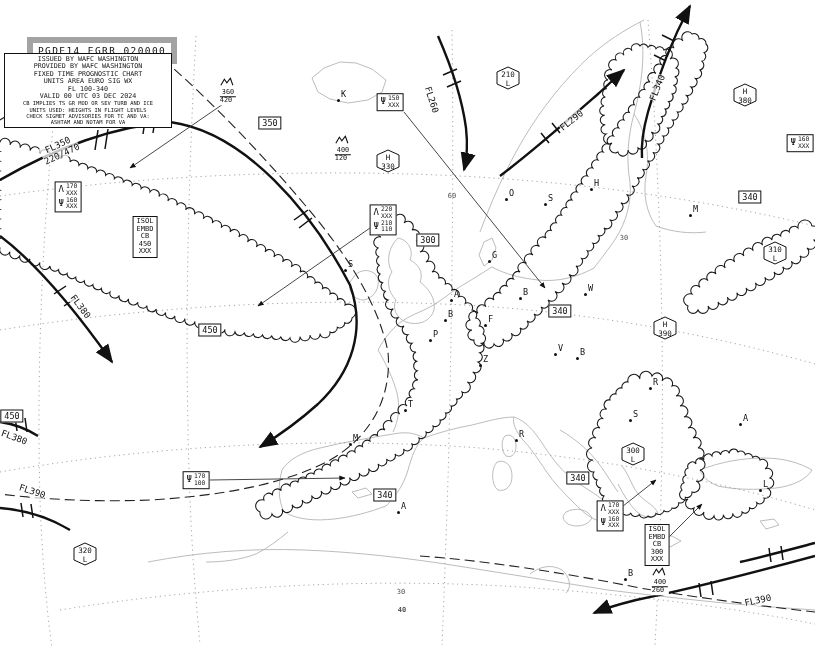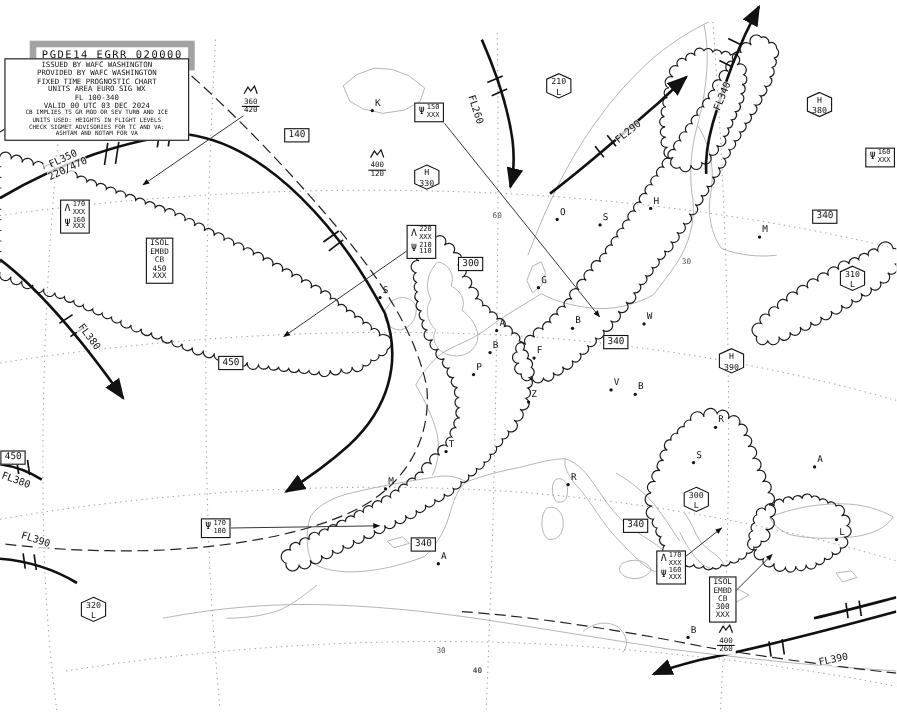--- a/index.html
+++ b/index.html
@@ -7,21 +7,21 @@
          font-family:"DejaVu Sans Mono",monospace;color:#111;}
   #map-svg{position:absolute;left:0;top:0;}
   #marker-layer{position:absolute;left:0;top:0;width:815px;height:653px;pointer-events:none;}
   .mk{position:absolute;transform:translate(-50%,-50%);white-space:nowrap;}
   .trop{border:1px solid #111;background:#fff;font-size:8.5px;line-height:11px;padding:0 3px;}
   .cb{border:1px solid #111;background:#fff;font-size:7px;line-height:7.6px;padding:1px 3px;text-align:center;}
   .ti{border:1px solid #111;background:#fff;padding:1px 3px;}
   .ti-row{display:flex;align-items:center;}
   .ti-row .sym{font-size:9px;line-height:9px;margin-right:2px;}
   .ti-row .vals{display:flex;flex-direction:column;font-size:6.3px;line-height:6.8px;}
-  .mw{background:#fff;font-size:6.8px;line-height:7.5px;text-align:center;padding:0 1px;}
+  .mw{background:#fff;font-size:6.8px;line-height:7.5px;text-align:left;padding:0 1px;}
   .mw .mw-top{border-bottom:1px solid #111;padding:0 2px;}
   .jet-label{font-size:9px;line-height:9.5px;background:rgba(255,255,255,.75);text-align:center;}
   .city{width:0;height:0;}
   .city .dot{position:absolute;left:-1.5px;top:-1.5px;width:3px;height:3px;border-radius:50%;background:#111;}
   .city .ltr{position:absolute;left:3px;top:-11px;font-size:8.5px;}
   .grid-label{font-size:7px;color:#555;background:transparent;}
   .idbox{position:absolute;left:27px;top:37px;border:6px solid #a3a3a3;background:#fff;
          font-size:9.5px;letter-spacing:1.4px;padding:2px 5px;}
   .infobox{position:absolute;left:4px;top:53px;width:164px;border:1px solid #111;background:#fff;
            text-align:center;padding:2px 1px;}
@@ -130,21 +130,21 @@
       <g>
         <path d="M404,112 L545,288" fill="none" stroke="#333" stroke-width="0.9" marker-end="url(#tarrow)"></path>
         <path d="M370,228 L258,306" fill="none" stroke="#333" stroke-width="0.9" marker-end="url(#tarrow)"></path>
         <path d="M226,102 L130,168" fill="none" stroke="#333" stroke-width="0.9" marker-end="url(#tarrow)"></path>
         <path d="M210,480 L345,478" fill="none" stroke="#333" stroke-width="0.9" marker-end="url(#tarrow)"></path>
         <path d="M618,510 L656,480" fill="none" stroke="#333" stroke-width="0.9" marker-end="url(#tarrow)"></path>
         <path d="M668,538 L702,504" fill="none" stroke="#333" stroke-width="0.9" marker-end="url(#tarrow)"></path>
       </g>
     </svg>
   <div id="marker-layer">
-      <div class="mk trop" style="left: 270px; top: 123px;">140</div>
+      <div class="mk trop" style="left: 270px; top: 123px;">350</div>
       <div class="mk trop" style="left: 428px; top: 240px;">300</div>
       <div class="mk trop" style="left: 750px; top: 197px;">340</div>
       <div class="mk trop" style="left: 560px; top: 311px;">340</div>
       <div class="mk trop" style="left: 578px; top: 478px;">340</div>
       <div class="mk trop" style="left: 385px; top: 495px;">340</div>
       <div class="mk trop" style="left: 210px; top: 330px;">450</div>
       <div class="mk trop" style="left: 12px; top: 416px;">450</div>
       <div class="mk hex" style="left: 745px; top: 97px;"><svg width="26" height="24" viewBox="0 0 26 24">
           <polygon points="13,1 24,6 24,18 13,23 2,18 2,6" fill="#fff" stroke="#111" stroke-width="1"></polygon>
           <text x="13" y="10.5" text-anchor="middle" font-size="7.5" fill="#111" font-family="DejaVu Sans Mono, monospace">H</text>
@@ -399,21 +399,21 @@
         <span class="dot"></span>
         <span class="ltr">B</span>
       </div>
       <div class="mk city" style="left: 398px; top: 512px; transform: none;">
         <span class="dot"></span>
         <span class="ltr">A</span>
       </div>
       <div class="mk grid-label" style="left: 452px; top: 196px;">60</div>
       <div class="mk grid-label" style="left: 624px; top: 238px;">30</div>
       <div class="mk grid-label" style="left: 401px; top: 592px;">30</div>
-      <div class="mk grid-label" style="left: 434px; top: 610px; font-weight: bold;">40</div>
+      <div class="mk grid-label" style="left: 402px; top: 610px; font-weight: bold;">40</div>
     </div>
   <div class="idbox">
     <span>PGDE14 EGRR 020000</span>
   </div>
   <div class="infobox">
     <div id="info-lines">
         <div class="info-line">ISSUED BY WAFC WASHINGTON</div>
         <div class="info-line">PROVIDED BY WAFC WASHINGTON</div>
         <div class="info-line">FIXED TIME PROGNOSTIC CHART</div>
         <div class="info-line">UNITS AREA EURO SIG WX</div>

